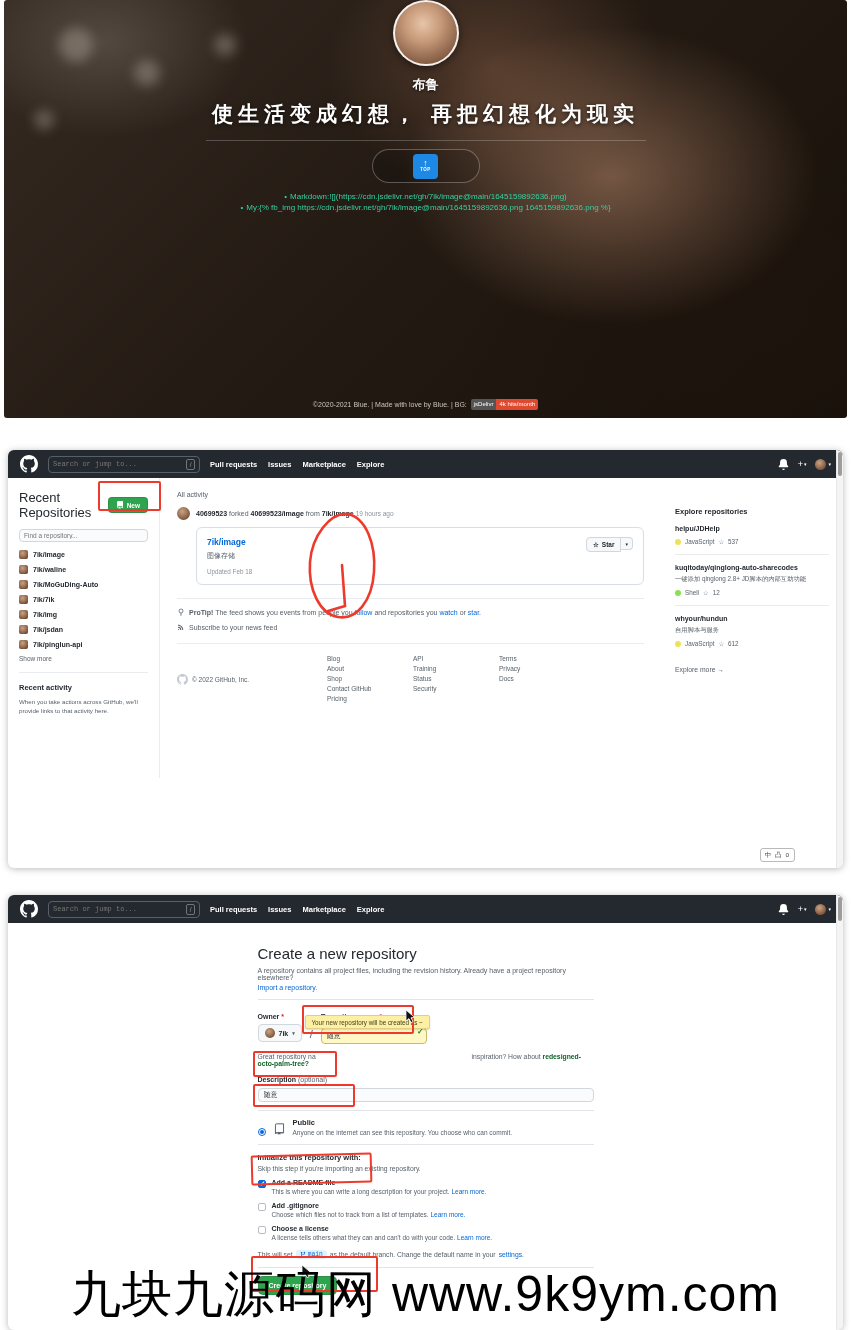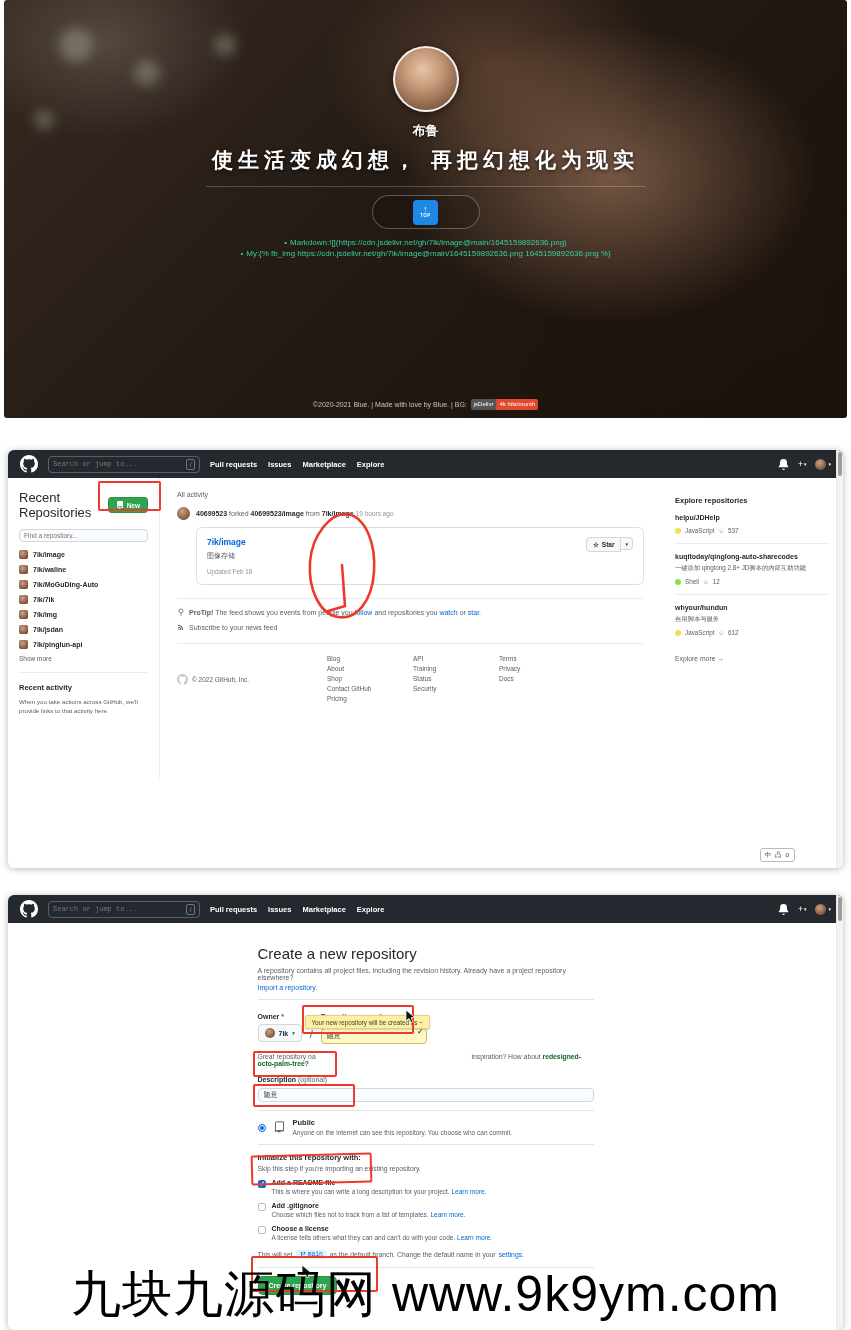--- a/index.html
+++ b/index.html
@@ -9,21 +9,21 @@
   
   .hero{position:relative;height:418px;margin:0 4px;overflow:hidden;border-radius:3px;
     background:
       radial-gradient(ellipse 320px 230px at 72% 42%, rgba(186,138,108,.55), transparent 65%),
       radial-gradient(ellipse 260px 190px at 58% 16%, rgba(122,84,62,.55), transparent 65%),
       radial-gradient(ellipse 420px 260px at 88% 75%, rgba(30,20,14,.9), transparent 70%),
       radial-gradient(ellipse 240px 160px at 12% 10%, rgba(205,195,185,.22), transparent 60%),
       linear-gradient(135deg,#352a22 0%,#241b14 45%,#171009 100%);
     color:#fff;text-align:center}
   .bokeh{position:absolute;border-radius:50%;background:rgba(230,222,210,.28);filter:blur(6px)}
-  .hero-inner{position:relative;z-index:2;padding-top:46px}
+  .hero-inner{position:relative;z-index:2;}
   .avatar-lg{width:66px;height:66px;border-radius:50%;margin:0 auto;border:2px solid rgba(255,255,255,.9);
     background:radial-gradient(circle at 45% 35%, #e8c5a8 0%, #c59878 35%, #8a6248 72%, #53381f 100%);
     box-shadow:0 2px 8px rgba(0,0,0,.5)}
   .hero-name{margin-top:10px;font-size:13px;font-weight:700;text-shadow:0 1px 3px rgba(0,0,0,.7)}
   .hero-tagline{margin-top:6px;font-size:21px;font-weight:700;letter-spacing:5px;text-shadow:0 1px 4px rgba(0,0,0,.75)}
   .hero-divider{width:440px;height:1px;background:rgba(255,255,255,.22);margin:12px auto 0}
   .top-pill{margin:8px auto 0;width:108px;height:34px;border:1px solid rgba(255,255,255,.28);border-radius:17px;
     background:rgba(0,0,0,.14);display:flex;align-items:center;justify-content:center}
   .top-btn{width:25px;height:25px;border-radius:4px;background:#1e88e5;color:#fff;display:flex;flex-direction:column;
     align-items:center;justify-content:center;line-height:1;cursor:pointer}
@@ -91,21 +91,21 @@
   .feed-div{height:1px;background:#eaecef;margin:13px 0 9px}
   .protip{font-size:7px;color:#57606a;display:flex;align-items:center;gap:4px}
   .protip a,.lnk{color:#0366d6;text-decoration:none;cursor:pointer}
   .subscribe{font-size:7px;color:#57606a;display:flex;align-items:center;gap:4px;margin-top:7px}
   .gh-footer{border-top:1px solid #eaecef;margin-top:12px;padding-top:10px;display:flex;font-size:6.5px;color:#57606a}
   .gh-footer .cpy{display:flex;align-items:center;gap:4px;width:150px}
   .gh-footer svg{fill:#c4cad1}
   .fcol{width:86px;line-height:10px}
   .fcol div{cursor:pointer}
 
-  .dash-explore{width:182px;flex:none;padding:18px 14px}
+  .dash-explore{width:182px;flex:none;padding:29px 14px}
   .exp-title{font-size:7.5px;font-weight:700;color:#24292f}
   .exp-item{padding:9px 0;border-bottom:1px solid #eaecef}
   .exp-item .en{font-size:7px;font-weight:700;color:#24292f;cursor:pointer}
   .exp-item .ed{font-size:6.3px;color:#57606a;margin-top:4px;line-height:8px}
   .exp-meta{display:flex;align-items:center;gap:4px;margin-top:6px;font-size:6.3px;color:#57606a}
   .lang-dot{width:6px;height:6px;border-radius:50%;display:inline-block}
   .exp-more{font-size:6.8px;color:#57606a;margin-top:10px;cursor:pointer}
   .translate-widget{position:absolute;right:48px;bottom:6px;border:1px solid #b9b9b9;border-radius:3px;background:#fff;
     font-size:6.5px;color:#444;padding:1.5px 4px;letter-spacing:1px;z-index:4}
 
@@ -135,21 +135,21 @@
   .check{position:absolute;right:3px;top:3px;color:#1a7f37;font-size:8px;font-weight:700}
   .tooltip-yellow{position:absolute;left:47px;top:70px;background:#fdf0a4;border:1px solid #e0d084;border-radius:2px;
     font-size:6.3px;color:#41401f;padding:2.5px 6px;white-space:nowrap;z-index:5;box-shadow:0 1px 2px rgba(0,0,0,.15)}
   .hint-line{font-size:6.8px;color:#57606a;margin-top:9px}
   .hint-line .sugg{font-weight:700;color:#116329;cursor:pointer}
   .desc-label{margin-top:9px;font-size:7px}
   .desc-label b{font-weight:700}
   .desc-label .opt{color:#57606a;font-weight:400}
   .desc-input{width:100%;height:14px;border:1px solid #d0d7de;border-radius:4px;background:#fafbfc;margin-top:4px;
     font-size:7px;padding:0 5px;font-family:inherit;outline:none;color:#24292f}
-  .vis-row{display:flex;gap:7px;margin-top:7px;align-items:center}
+  .vis-row{display:flex;gap:7px;margin-top:7px;align-items:flex-end}
   .radio{width:8px;height:8px;border-radius:50%;border:1px solid #b6bcc2;flex:none;margin-top:2px;position:relative;cursor:pointer}
   .radio.sel{border-color:#0969da}
   .radio.sel::after{content:"";position:absolute;inset:1px;border-radius:50%;background:#0969da}
   .vis-ic{flex:none;margin-top:1px}
   .vis-txt .vt{font-size:7.5px;font-weight:700}
   .vis-txt .vd{font-size:6.5px;color:#57606a;margin-top:2px}
   .init-title{font-size:7.5px;font-weight:700;margin-top:8px}
   .init-skip{font-size:6.8px;color:#57606a;margin-top:3px}
   .chk-row{display:flex;gap:6px;margin-top:7px;align-items:flex-start}
   .chkbox{width:8px;height:8px;border:1px solid #b6bcc2;border-radius:2px;flex:none;margin-top:1px;cursor:pointer;position:relative;background:#fff}

